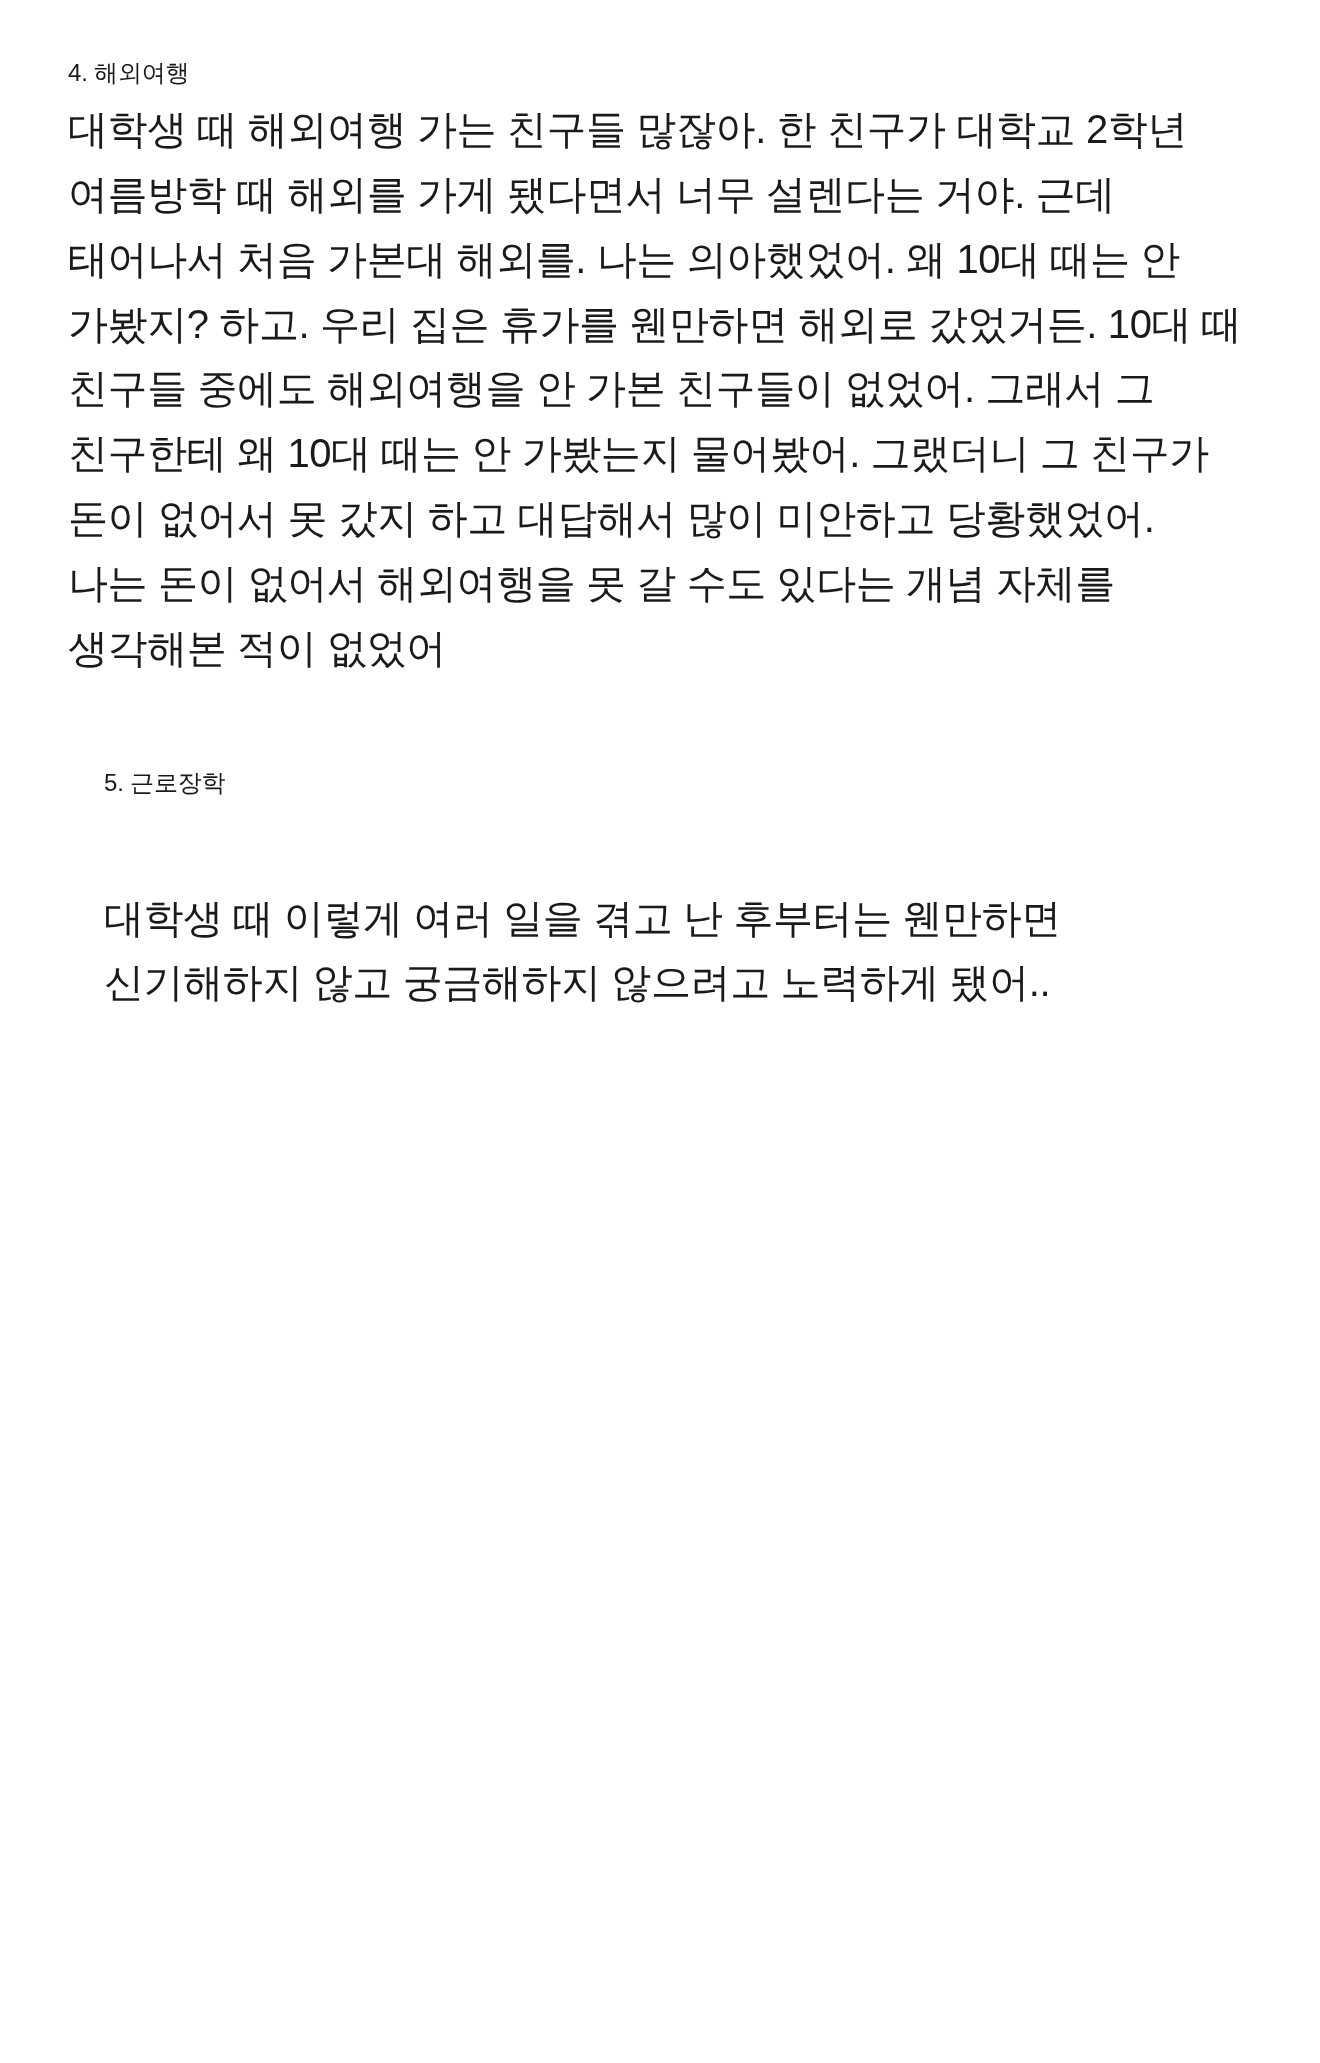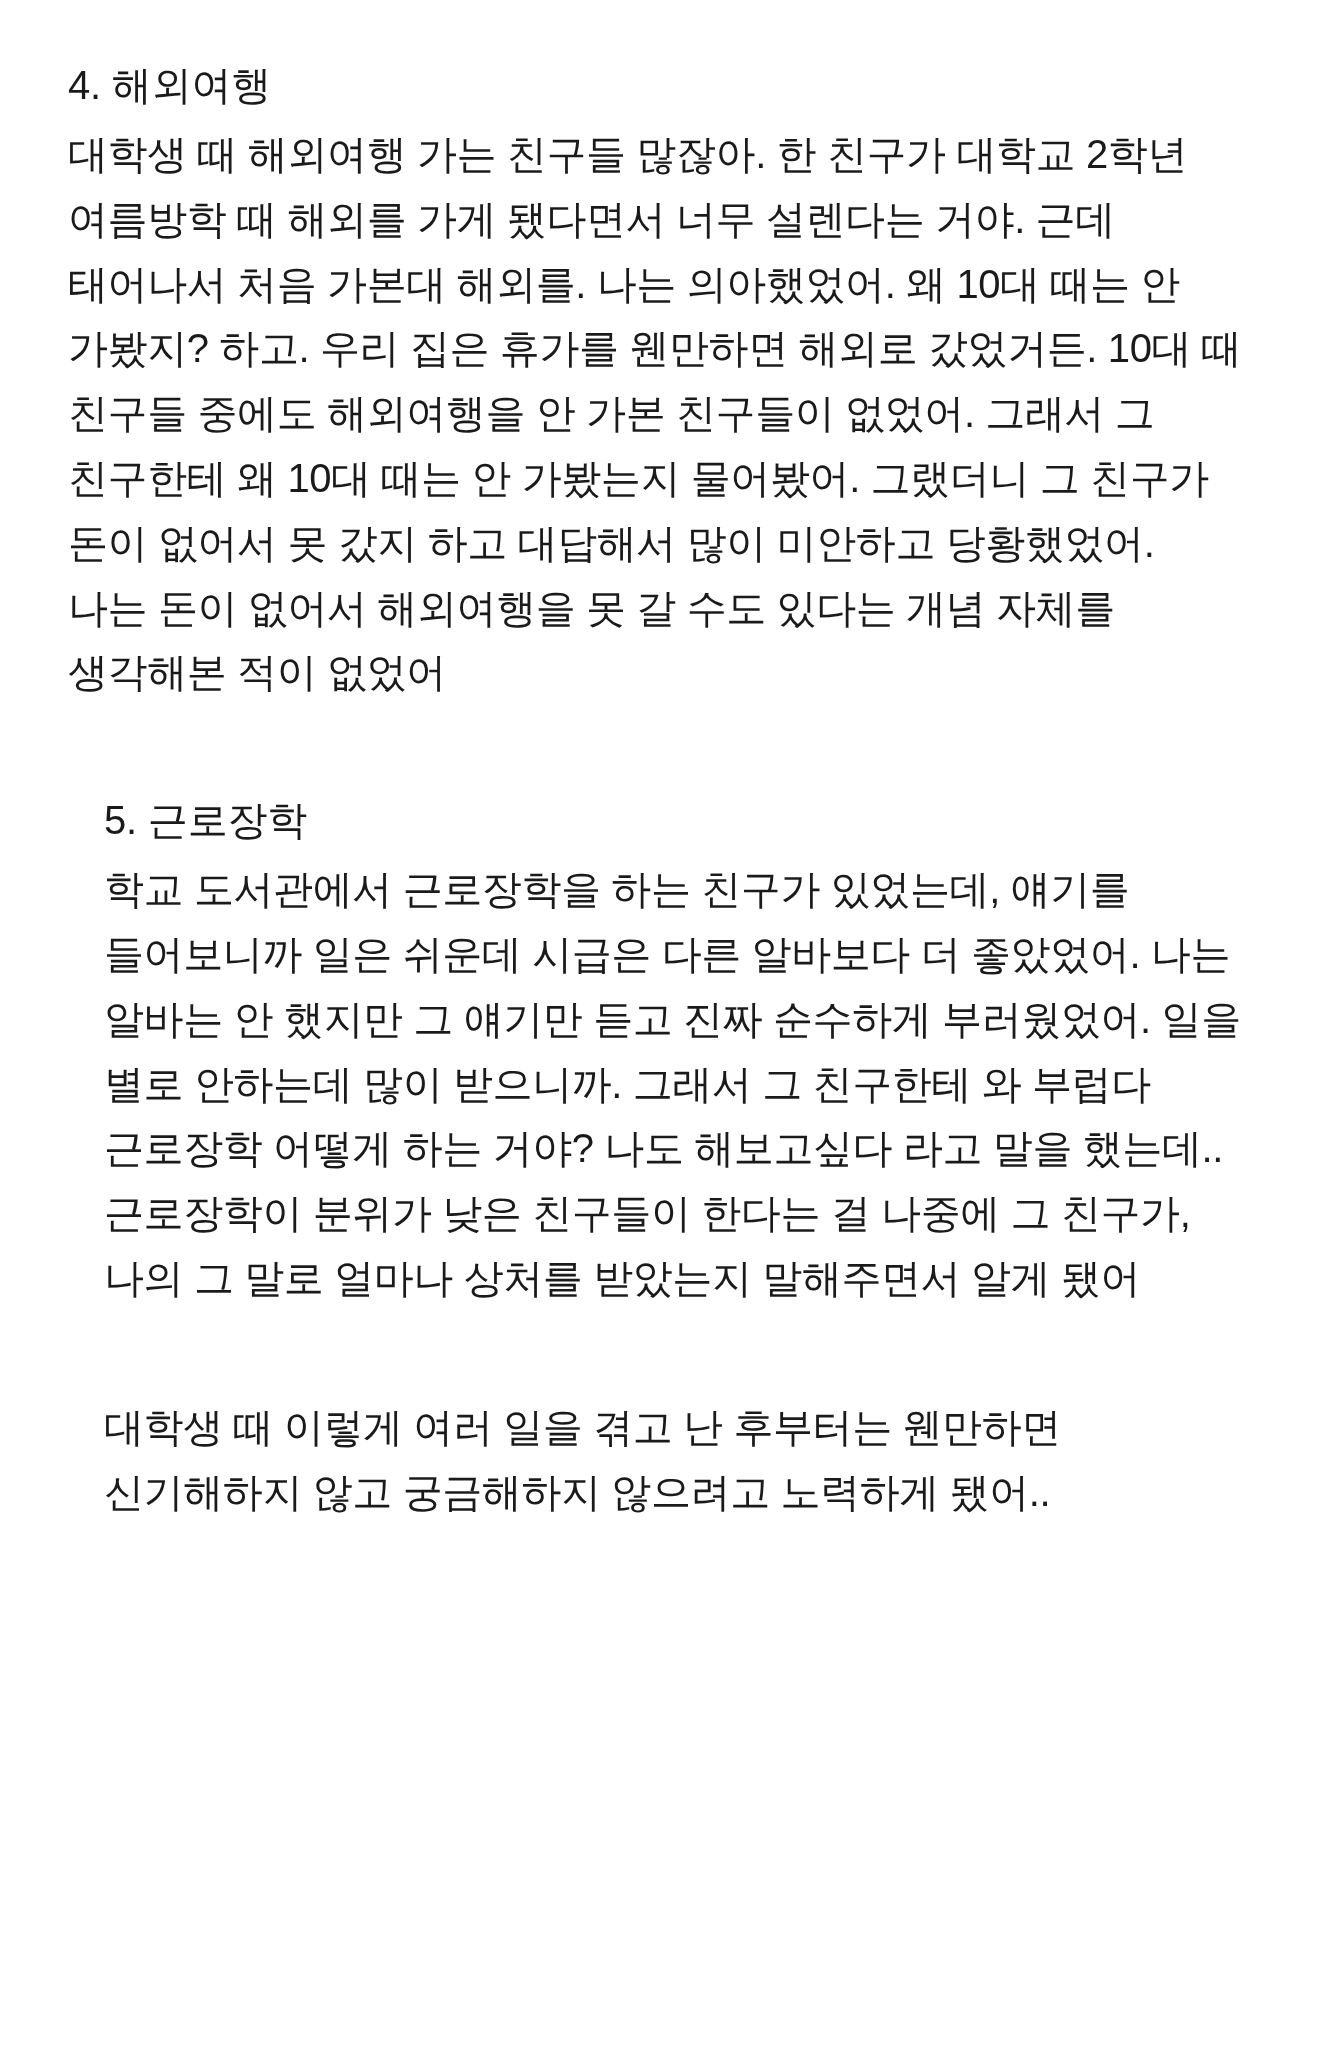--- a/index.html
+++ b/index.html
@@ -22,21 +22,21 @@
     background: #ffffff;
   }
   .section {
     margin: 0 0 0 0;
   }
   .section + .section {
     margin-top: 84px;
     margin-left: 36px;
   }
   .section-heading {
-    font-size: 40px;
+    font-size: 24px;
     line-height: 1.55;
     font-weight: 400;
     color: #1a1a1a;
     margin: 0 0 6px 0;
     letter-spacing: -0.2px;
   }
   .body-text {
     font-size: 40px;
     line-height: 1.62;
     font-weight: 400;
@@ -58,20 +58,19 @@
 
 <div class="page">
 
   <div class="section">
     <h2 class="section-heading">4. 해외여행</h2>
     <p class="body-text">대학생 때 해외여행 가는 친구들 많잖아. 한 친구가 대학교 2학년 여름방학 때 해외를 가게 됐다면서 너무 설렌다는 거야. 근데 태어나서 처음 가본대 해외를. 나는 의아했었어. 왜 10대 때는 안 가봤지? 하고. 우리 집은 휴가를 웬만하면 해외로 갔었거든. 10대 때 친구들 중에도 해외여행을 안 가본 친구들이 없었어. 그래서 그 친구한테 왜 10대 때는 안 가봤는지 물어봤어. 그랬더니 그 친구가 돈이 없어서 못 갔지 하고 대답해서 많이 미안하고 당황했었어. 나는 돈이 없어서 해외여행을 못 갈 수도 있다는 개념 자체를 생각해본 적이 없었어</p>
   </div>
 
   <div class="section">
     <h2 class="section-heading">5. 근로장학</h2>
-    <p class="body-text">학교 도서관에서 근로장학을 하는 친구가 있었는데, 얘기를 들어보니까 일은 쉬운데 시급은 다른 알바보다 더 좋았었어. 나는 알바는 안 했지만 그 얘기만 듣고 진짜 순수하게 부러웠었어. 일을 별로 안하는데 많이 받으니까. 그래서 그 친구한테 와 부럽다 근로장학 어떻게 하는 거야? 나도 해보고싶다 라고 말을 했는데.. 근로장학이 분위가 낮은 친구들이 한다는 걸 나중에 그 친구가, 나의 그 말로 얼마나 상처를 받았는지 말해주면서 알게 됐어</p>
   </div>
 
   <div class="section closing">
     <p class="body-text">대학생 때 이렇게 여러 일을 겪고 난 후부터는 웬만하면 신기해하지 않고 궁금해하지 않으려고 노력하게 됐어..</p>
   </div>
 
 </div>
 
 </body></html>

